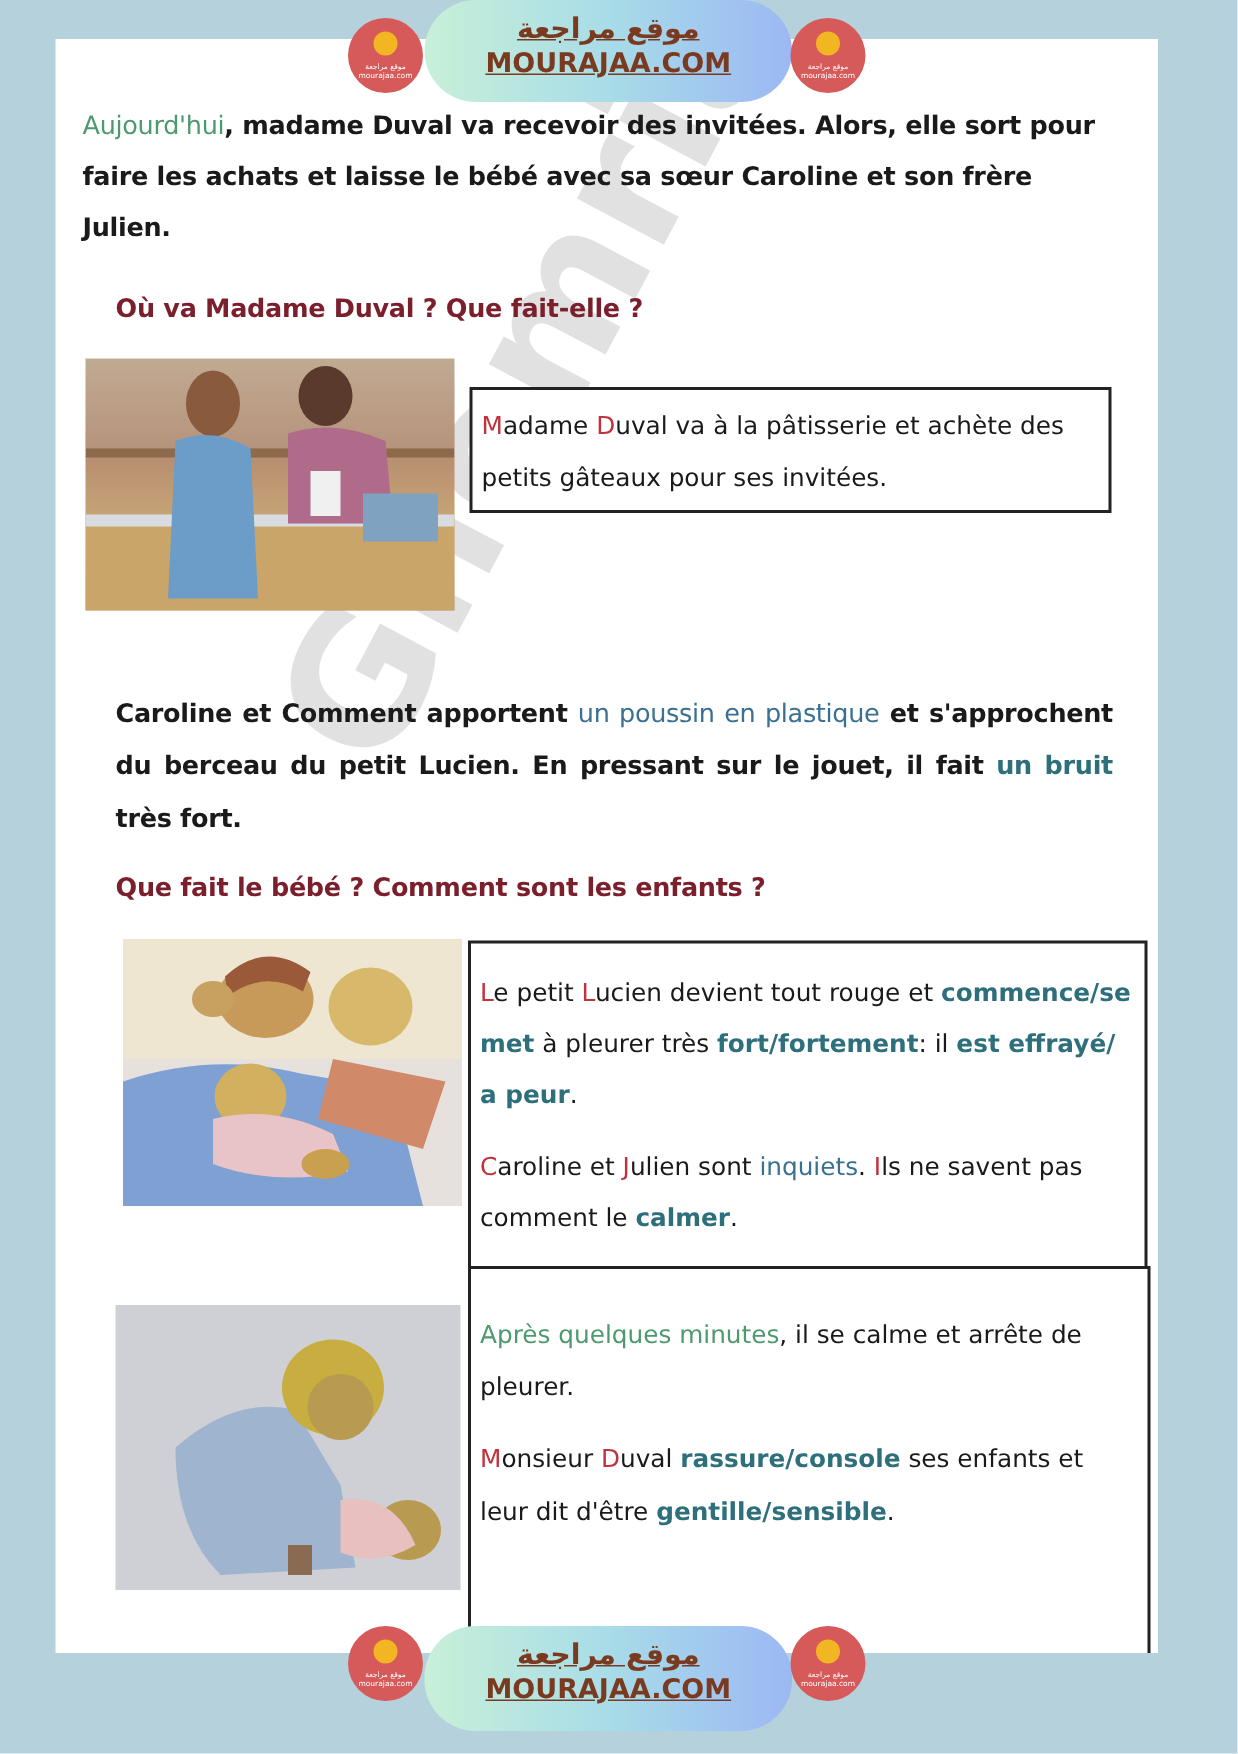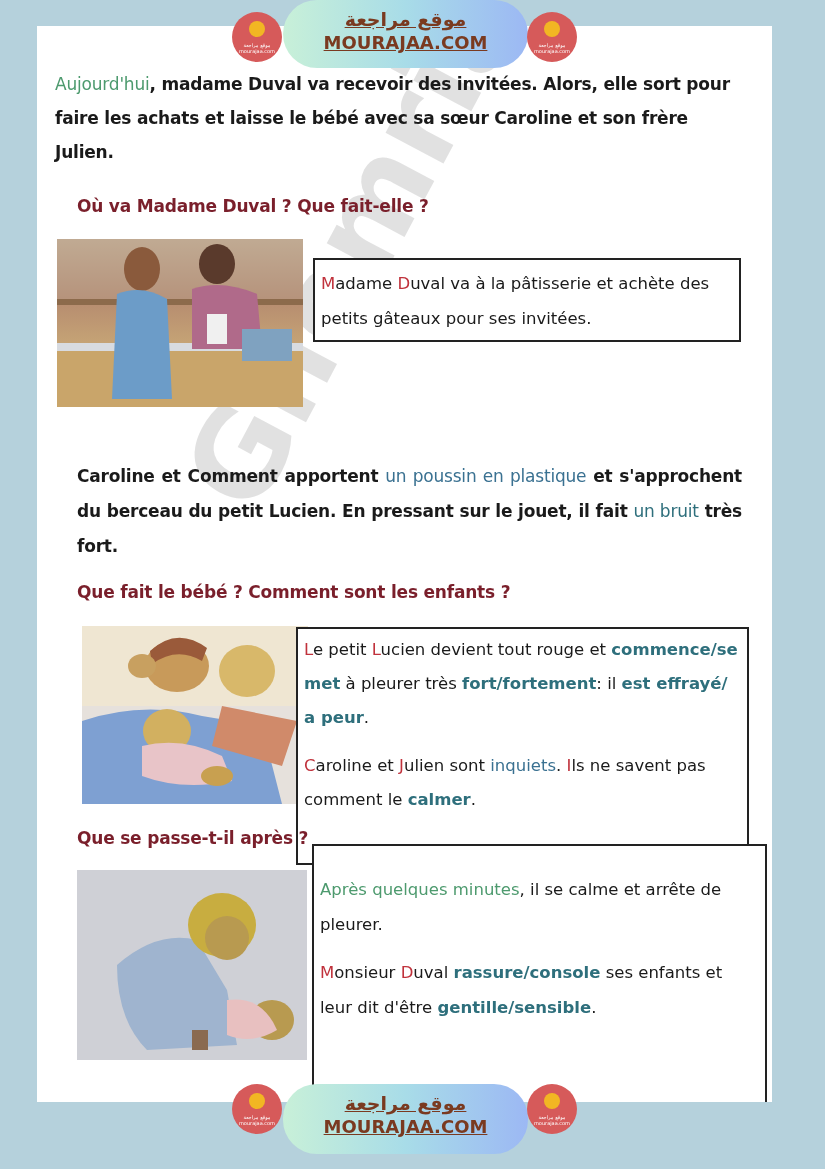--- a/index.html
+++ b/index.html
@@ -71,50 +71,49 @@
       <rect x="185" y="90" width="50" height="32" fill="#7fa2c0"></rect>
       <rect x="150" y="75" width="20" height="30" fill="#f0f0f0"></rect>
     </svg>
   </div>
 
   <div class="box" style="left:276px; top:232px; width:428px; height:84px; padding-top:6px;">
     <span class="red">M</span><span>adame </span><span class="red">D</span><span>uval va à la pâtisserie et achète des petits gâteaux pour ses invitées.</span>
   </div>
 
   <div class="txt" style="left:40px; top:433px; width:665px; text-align:justify; line-height:35px;">
-    <span>Caroline et Comment apportent </span><span class="hl-blue" style="font-weight:normal;">un poussin en plastique</span><span> et s'approchent du berceau du petit Lucien. En pressant sur le jouet, il fait </span><span class="hl-teal" style="font-weight:normal;">un bruit</span><span> très fort.</span>
+    <span>Caroline et Comment apportent </span><span class="hl-blue" style="font-weight:normal;">un poussin en plastique</span><span> et s'approchent du berceau du petit Lucien. En pressant sur le jouet, il fait </span><span class="hl-teal" style="font-weight:bold;">un bruit</span><span> très fort.</span>
   </div>
 
   <div class="q" style="left:40px; top:556px;">Que fait le bébé ? Comment sont les enfants ?</div>
 
   <div class="pic" style="left:45px; top:600px; width:226px; height:178px; background:#e6e1dc;">
     <svg width="226" height="178" viewBox="0 0 226 178">
       <rect x="0" y="0" width="226" height="80" fill="#efe6d2"></rect>
       <path d="M0 95 Q60 75 120 90 L180 100 L200 178 L0 178 Z" fill="#7ea0d2"></path>
       <path d="M140 80 L215 95 L200 140 L130 120 Z" fill="#d08a6a"></path>
       <ellipse cx="95" cy="40" rx="32" ry="26" fill="#c89a5a"></ellipse>
       <path d="M68 25 Q95 0 125 22 L120 35 Q95 20 70 38 Z" fill="#9a5a3a"></path>
       <ellipse cx="165" cy="45" rx="28" ry="26" fill="#d8b86a"></ellipse>
       <ellipse cx="60" cy="40" rx="14" ry="12" fill="#c8a060"></ellipse>
       <ellipse cx="85" cy="105" rx="24" ry="22" fill="#d2b060"></ellipse>
       <path d="M60 120 Q100 110 140 130 L150 155 Q100 165 60 150 Z" fill="#e8c4c8"></path>
       <ellipse cx="135" cy="150" rx="16" ry="10" fill="#c8a050"></ellipse>
     </svg>
   </div>
 
-  <div class="box" style="left:259px; top:601px; width:453px; height:238px; padding-top:4px; line-height:34px;">
+  <div class="box" style="left:275px; top:601px; width:453px; height:238px; padding-top:16px; line-height:34px;">
     <div>
       <span class="red">L</span><span>e petit </span><span class="red">L</span><span>ucien devient tout rouge et </span><span class="hl-teal">commence/se met</span><span> à pleurer très </span><span class="hl-teal">fort/fortement</span><span>: il </span><span class="hl-teal">est effrayé/ a peur</span><span>.</span>
     </div>
     <div style="margin-top:14px;">
       <span class="red">C</span><span>aroline et </span><span class="red">J</span><span>ulien sont </span><span class="hl-blue">inquiets</span><span>. </span><span class="red">I</span><span>ls ne savent pas comment le </span><span class="hl-teal">calmer</span><span>.</span>
     </div>
   </div>
 
-  <div class="q" style="left:40px; top:802px;">Que se passe-t-il après ?</div>
 
   <div class="pic" style="left:40px; top:844px; width:230px; height:190px; background:#cfd0d6;">
     <svg width="230" height="190" viewBox="0 0 230 190">
       <path d="M40 95 Q80 60 120 70 L150 120 L160 175 L70 180 Q40 150 40 95 Z" fill="#9fb4cf"></path>
       <ellipse cx="145" cy="55" rx="34" ry="32" fill="#c8ad40"></ellipse>
       <ellipse cx="150" cy="68" rx="22" ry="22" fill="#b89a50"></ellipse>
       <ellipse cx="195" cy="150" rx="22" ry="20" fill="#b89a50"></ellipse>
       <path d="M150 130 Q185 125 200 160 Q175 175 150 165 Z" fill="#e8c0c0"></path>
       <rect x="115" y="160" width="16" height="20" fill="#8a6a50"></rect>
     </svg>

